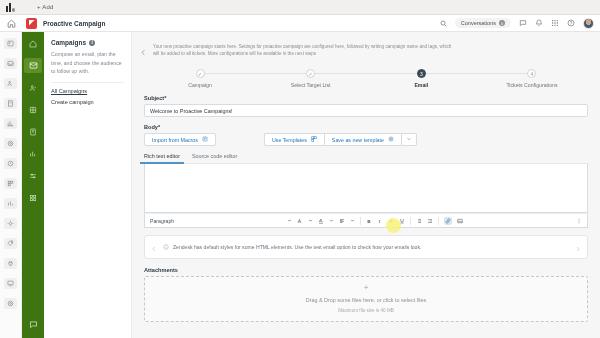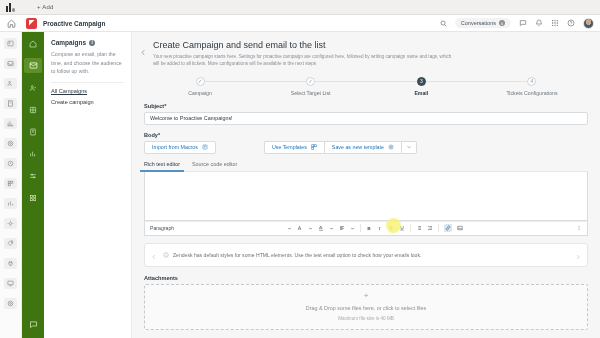--- a/index.html
+++ b/index.html
@@ -404,21 +404,20 @@
 
   <div class="main">
 
     <div class="page-head">
       <span class="back-chevron">
         <svg width="7" height="7" viewBox="0 0 24 24" fill="none" stroke="currentColor" stroke-width="2">
             <path d="M15 4l-8 8 8 8"></path>
           </svg>
       </span>
       <div>
-        <div class="page-title">Create Campaign and send email to the list</div>
         <div class="page-sub">Your new proactive campaign starts here. Settings for proactive campaign are configured here, followed by writing campaign name and tags, which will be added to all tickets. More configurations will be available in the next steps</div>
       </div>
     </div>
 
     <div class="stepper">
       <div class="bar" style="left:50px; right:50px;"></div>
       <div class="steps">
         <div class="step">
           <span class="circ done">✓</span>
           <span class="step-label">Campaign</span>

